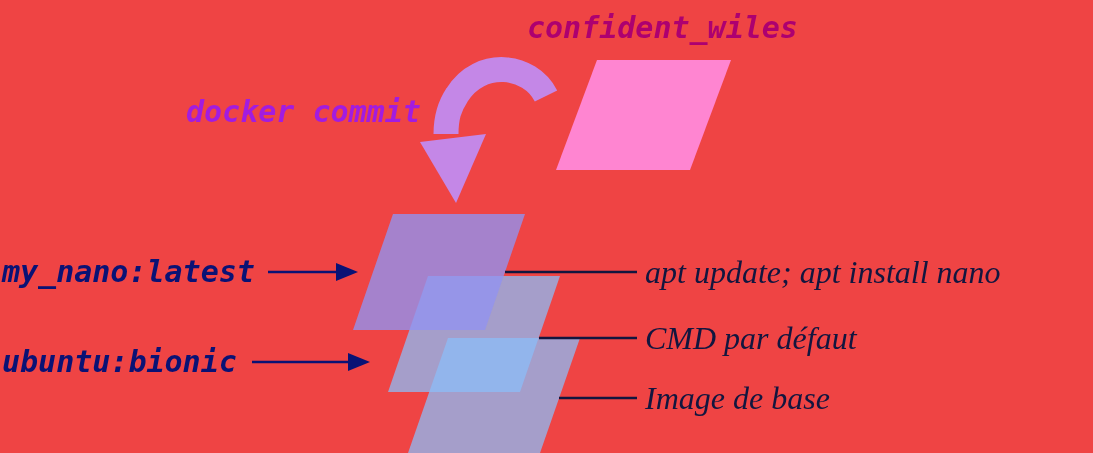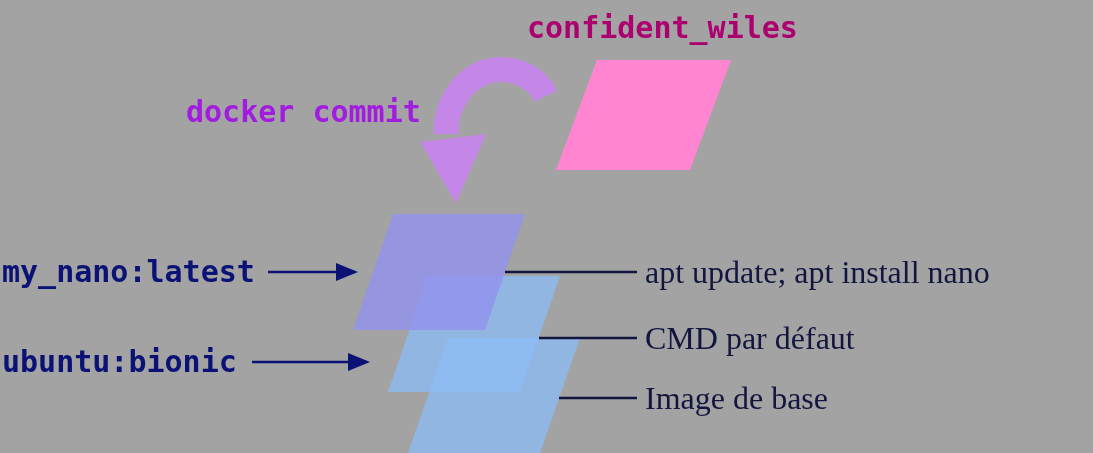--- a/index.html
+++ b/index.html
@@ -4,22 +4,23 @@
 <style>
   html, body {
     margin: 0;
     padding: 0;
     background: #ffffff;
   }
   .stage {
     position: relative;
     width: 1093px;
     height: 453px;
-    background: #a3a3a3;
+    background: #ef4444;
     overflow: hidden;
+    font-style: italic;
   }
   svg { display: block; }
 
   .layer-lavender { fill-opacity: 0.80; }
   .layer-blue     { fill-opacity: 0.75; }
 
   .commit-arrow-path {
     fill: none;
     stroke-width: 25;
     stroke-linecap: butt;

